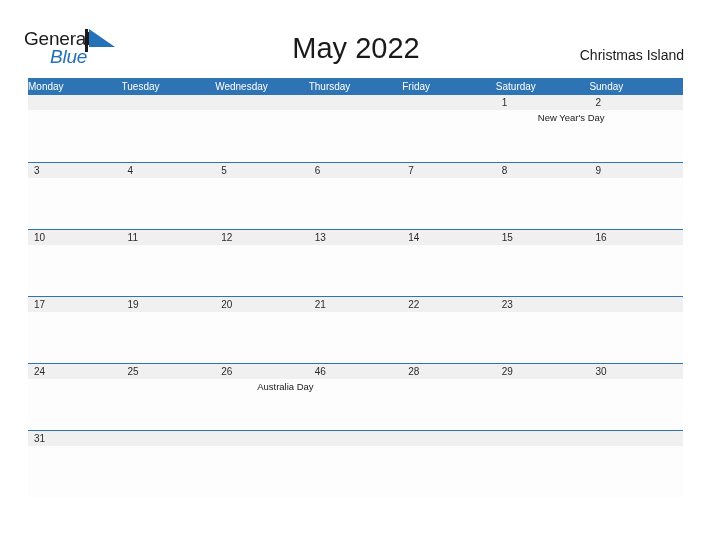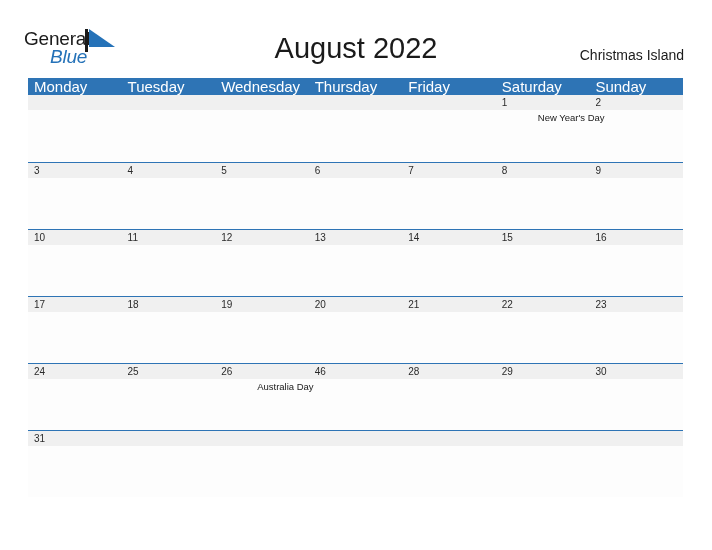--- a/index.html
+++ b/index.html
@@ -102,23 +102,22 @@
   .dow-row {
     display: flex;
     width: 655px;
     height: 17px;
     background: #2e74b5;
   }
   .dow-cell {
     flex: 0 0 93.571428px;
     width: 93.571428px;
     box-sizing: border-box;
-    padding-left: 6px;
     color: #ffffff;
-    font-size: 15px;
+    font-size: 10px;
     line-height: 17px;
     font-family: "Liberation Sans", sans-serif;
     white-space: nowrap;
     overflow: hidden;
   }
 
   .week {
     width: 655px;
     height: 67px;
     position: relative;
@@ -186,21 +185,21 @@
       <span class="logo-general">General</span>
       <span class="logo-blue">Blue</span>
       <span class="logo-mark">
         <svg width="31" height="23" viewBox="0 0 31 23" xmlns="http://www.w3.org/2000/svg">
           <rect x="0" y="0" width="3" height="23" fill="#1a1a1a"></rect>
           <polygon points="4,0 30,18 4,18" fill="#2572b8"></polygon>
         </svg>
       </span>
     </div>
 
-    <div class="title">August 2022</div>
+    <div class="title">May 2022</div>
 
     <div class="location">Christmas Island</div>
   </div>
 
   <div class="calendar">
 
     <div class="dow-row">
       <div class="dow-cell">Monday</div>
       <div class="dow-cell">Tuesday</div>
       <div class="dow-cell">Wednesday</div>
@@ -292,23 +291,20 @@
       </div>
     </div>
 
     <div class="week sep">
       <div class="week-band"></div>
       <div class="week-cells">
         <div class="day-cell">
             <span class="day-num">17</span>
           </div>
         <div class="day-cell">
-            <span class="day-num">18</span>
-          </div>
-        <div class="day-cell">
             <span class="day-num">19</span>
           </div>
         <div class="day-cell">
             <span class="day-num">20</span>
           </div>
         <div class="day-cell">
             <span class="day-num">21</span>
           </div>
         <div class="day-cell">
             <span class="day-num">22</span>

